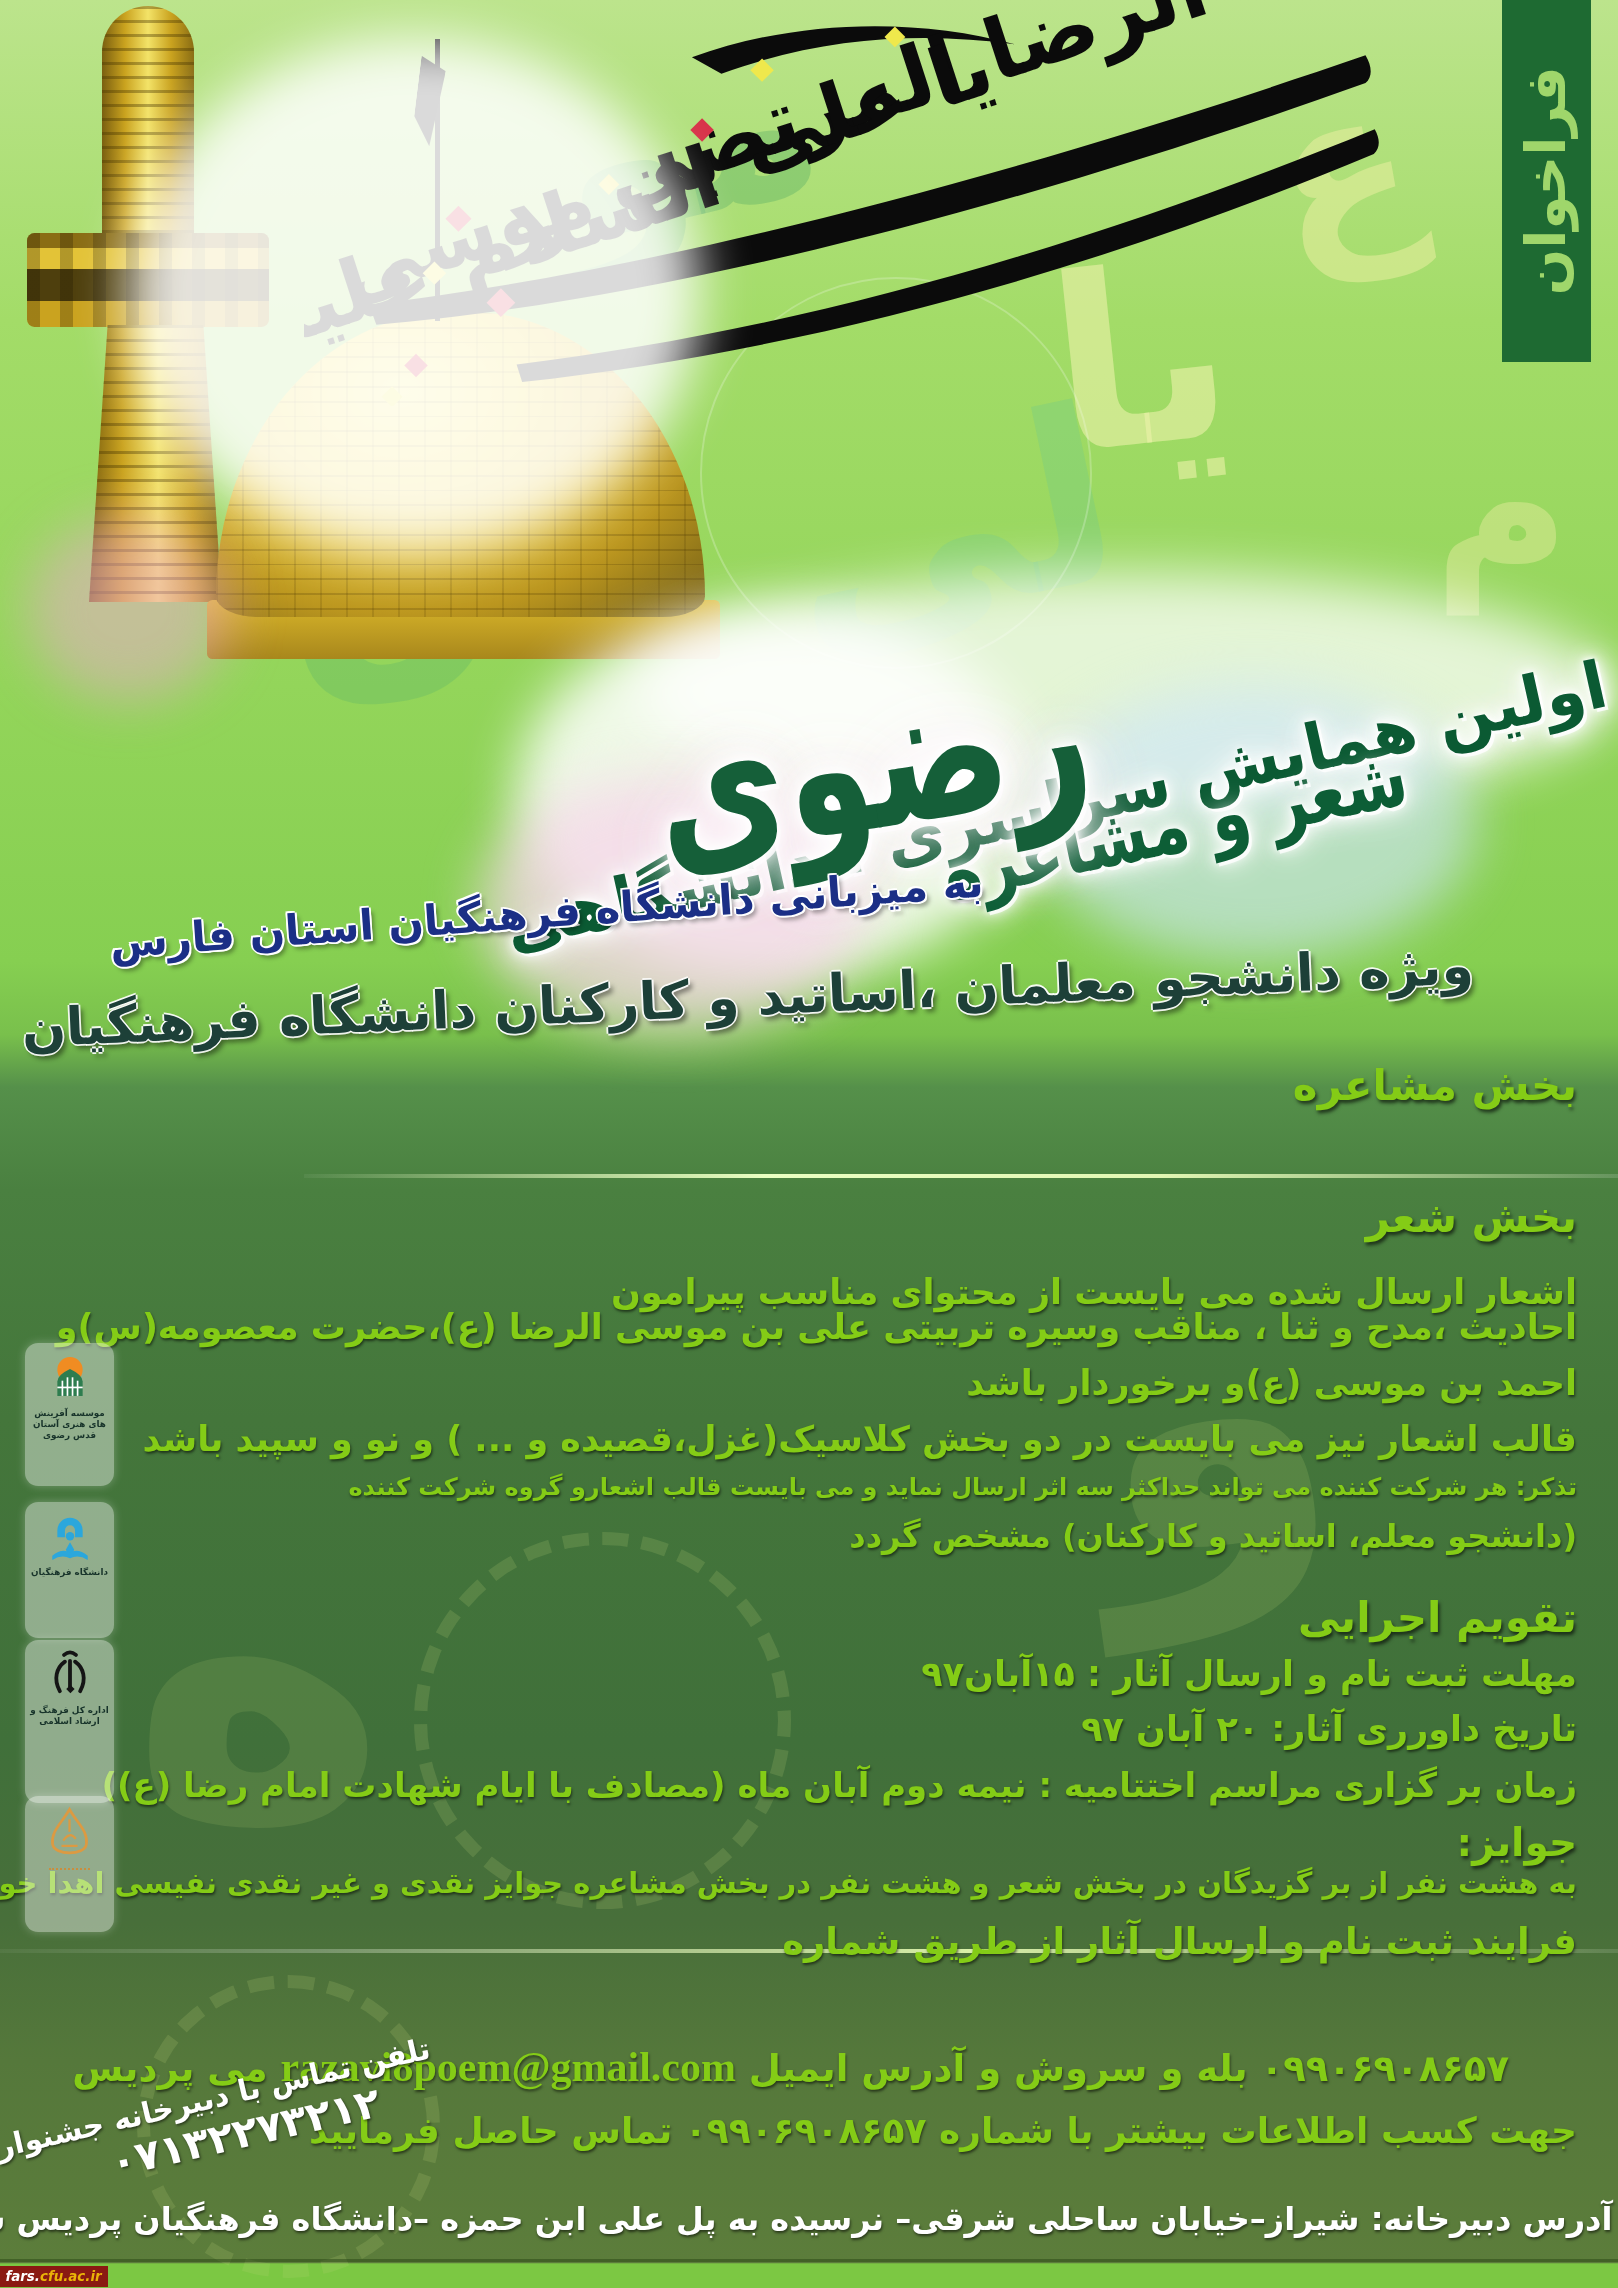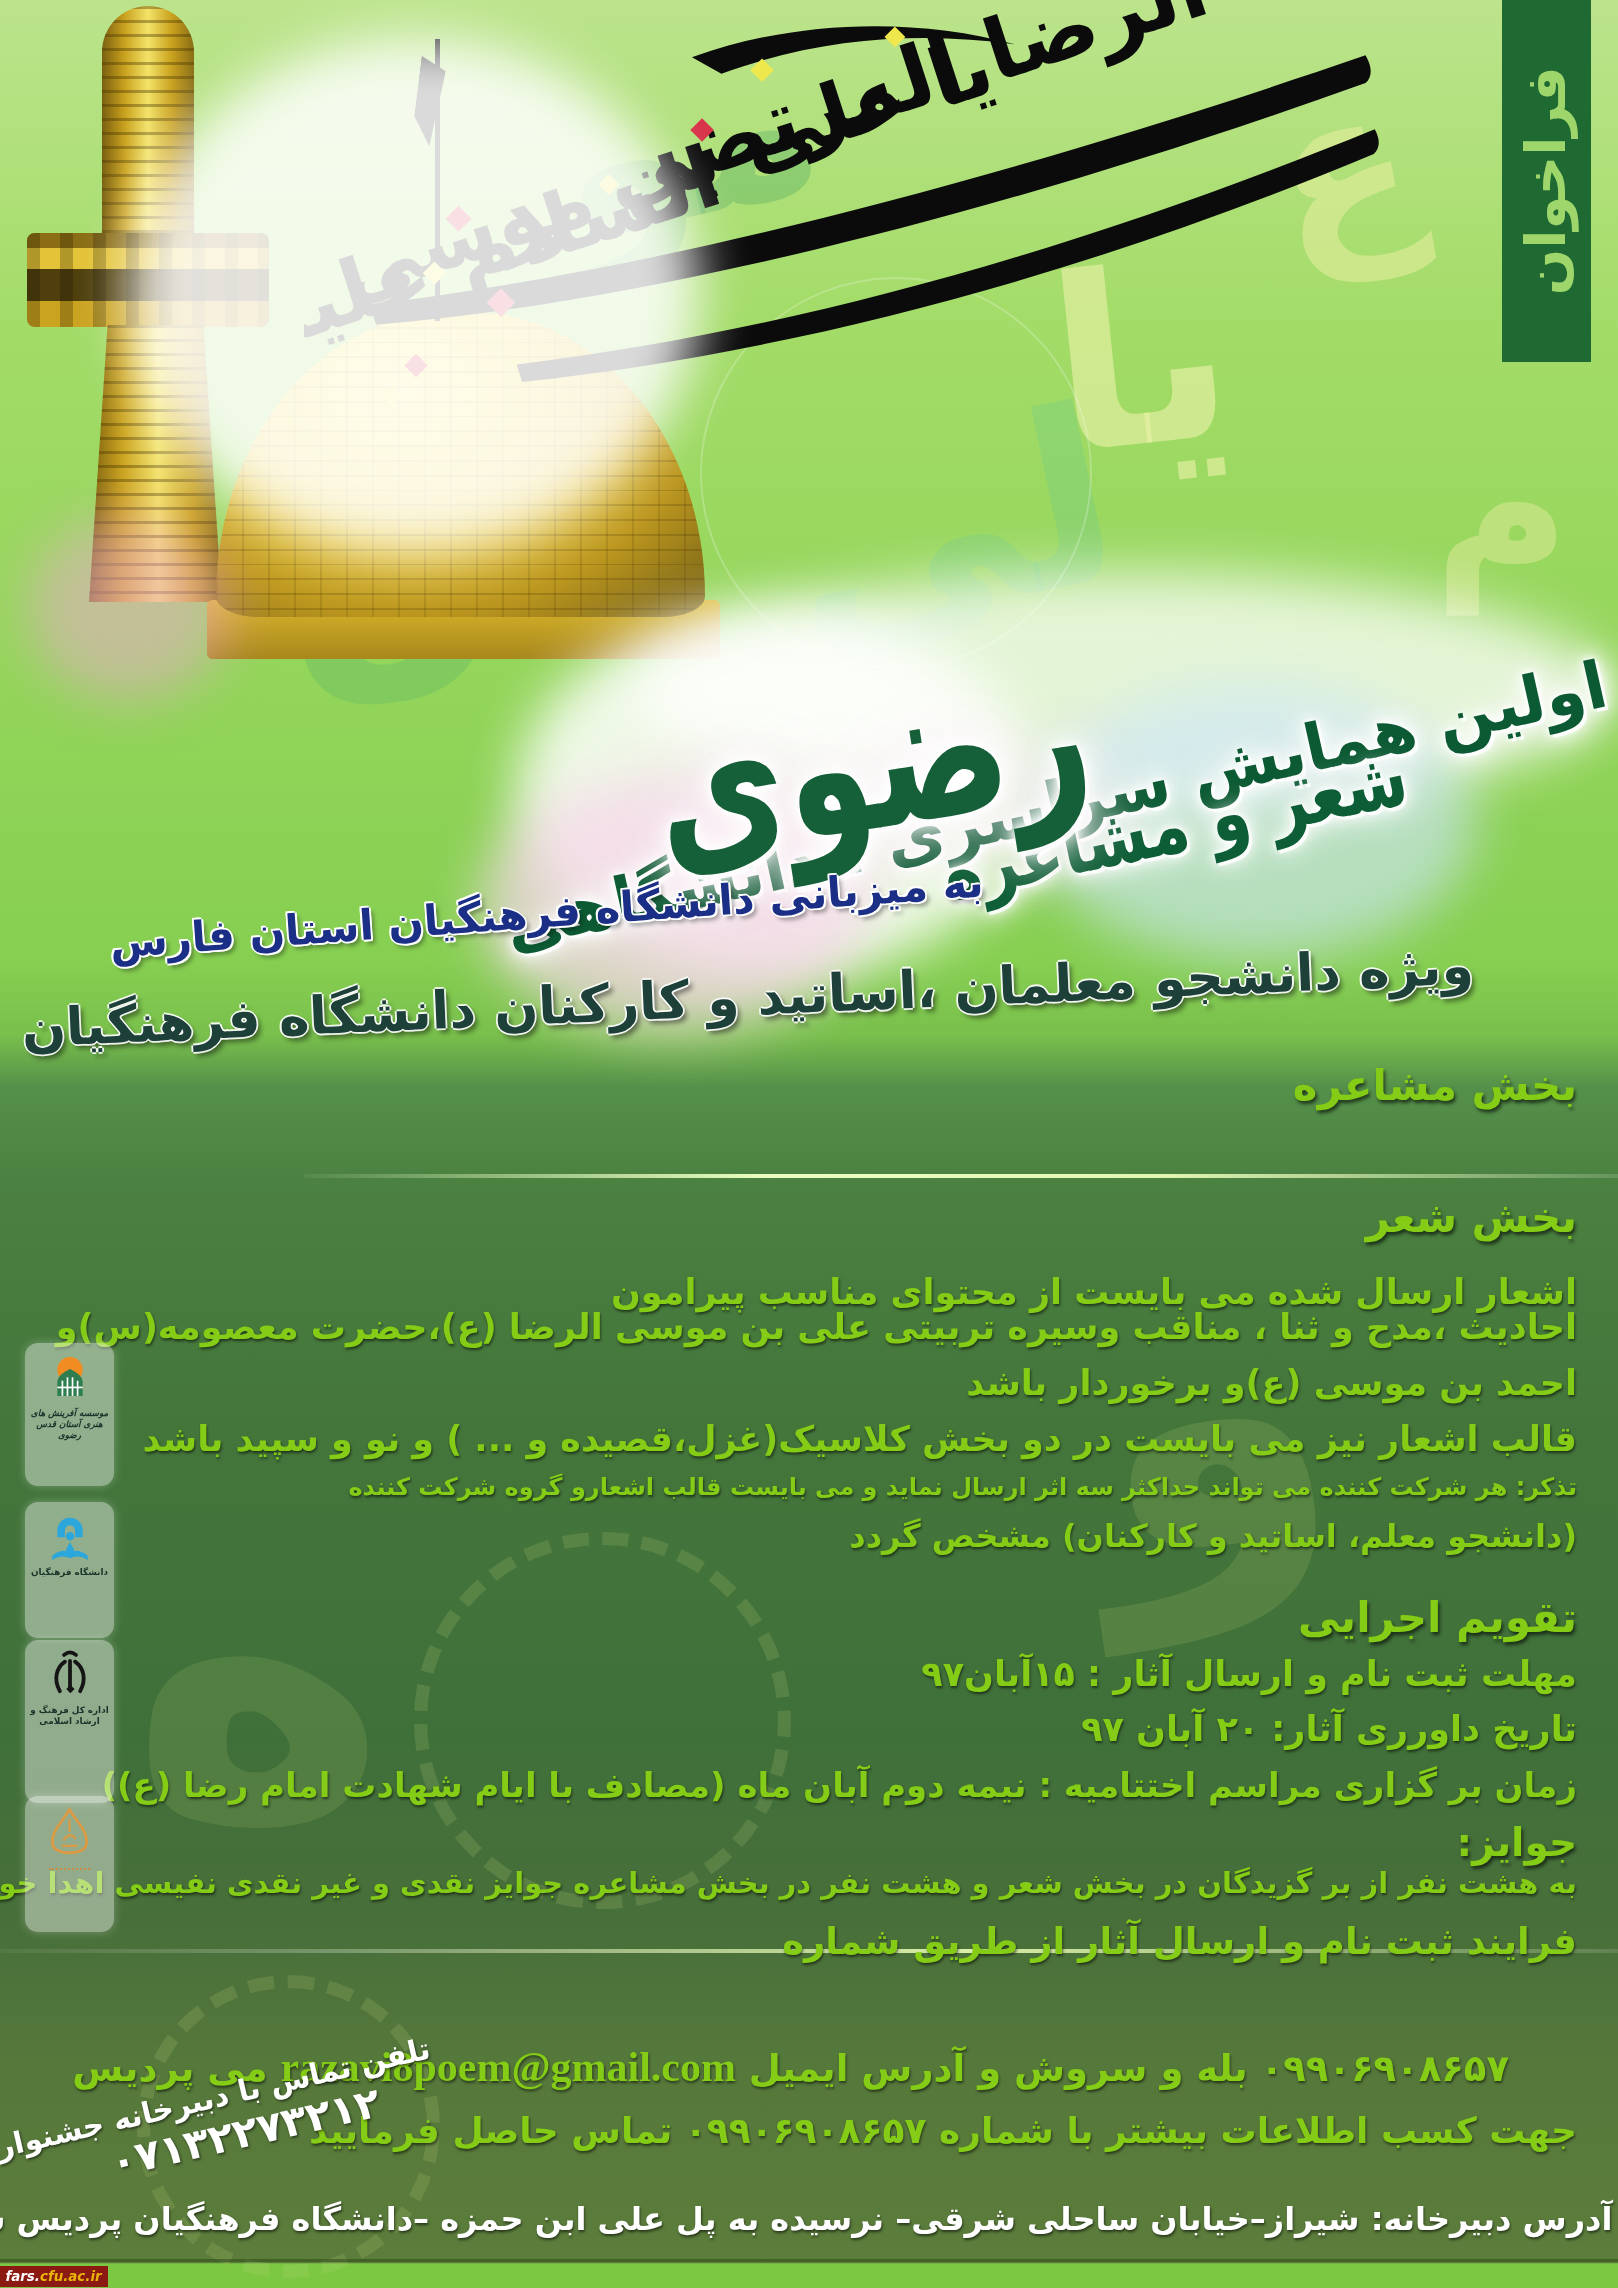--- a/index.html
+++ b/index.html
@@ -194,21 +194,21 @@
   </div>
   <div class="ln b39" style="top:2110px;">جهت کسب اطلاعات بیشتر با شماره ۰۹۹۰۶۹۰۸۶۵۷ تماس حاصل فرمایید</div>
 
   <div class="phone-block">
     <div class="lbl">تلفن تماس با دبیرخانه جشنواره :</div>
     <div class="num">۰۷۱۳۲۲۷۳۲۱۲</div>
   </div>
 
   <div class="addr">آدرس دبیرخانه: شیراز–خیابان ساحلی شرقی– نرسیده به پل علی ابن حمزه –دانشگاه فرهنگیان پردیس شهید رجایی فارس</div>
 
-  <div class="card" style="top:1343px;height:143px;font-style:italic;">
+  <div class="card" style="top:1343px;height:143px;">
     <svg width="54" height="54" viewBox="0 0 64 64">
       <circle cx="32" cy="21" r="15" fill="#f08c22"></circle>
       <path d="M17 52 V35 Q17 27 32 20 Q47 27 47 35 V52 Z" fill="#2e7d4f"></path>
       <g stroke="#ffffff" stroke-width="2">
         <line x1="23" y1="34" x2="23" y2="52"></line>
           <line x1="29" y1="30" x2="29" y2="52"></line>
         <line x1="35" y1="30" x2="35" y2="52"></line>
           <line x1="41" y1="34" x2="41" y2="52"></line>
         <line x1="17" y1="42" x2="47" y2="42"></line>
       </g>

